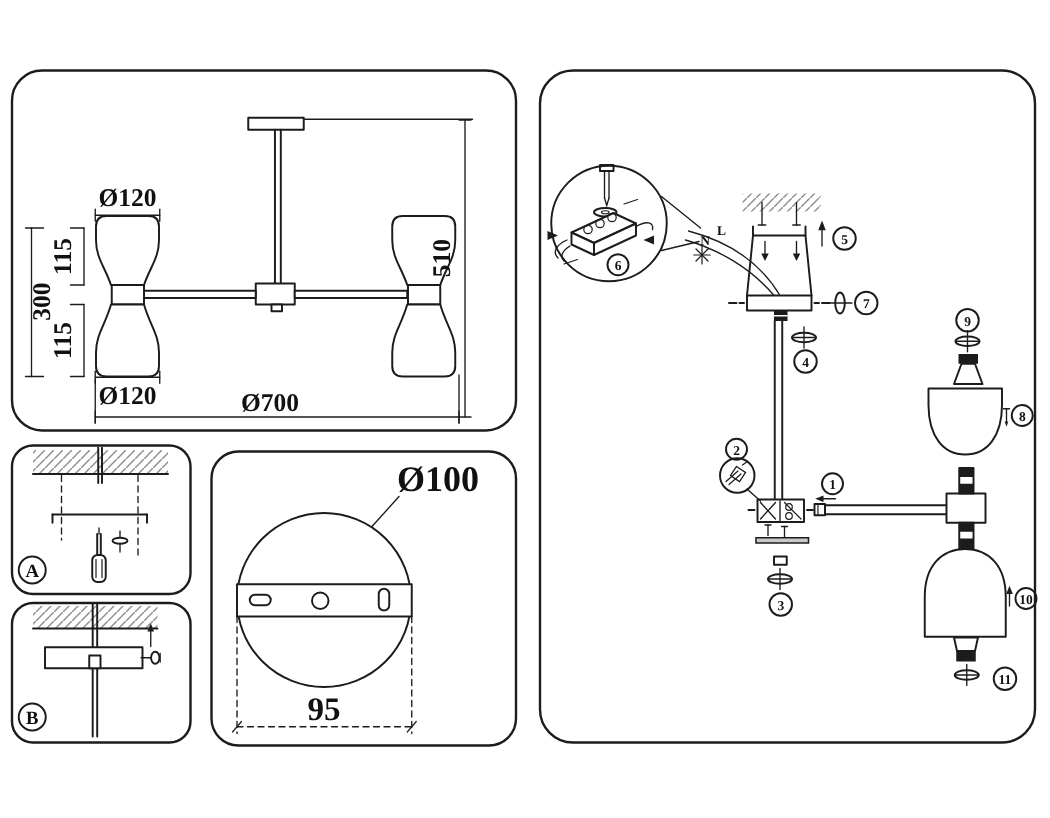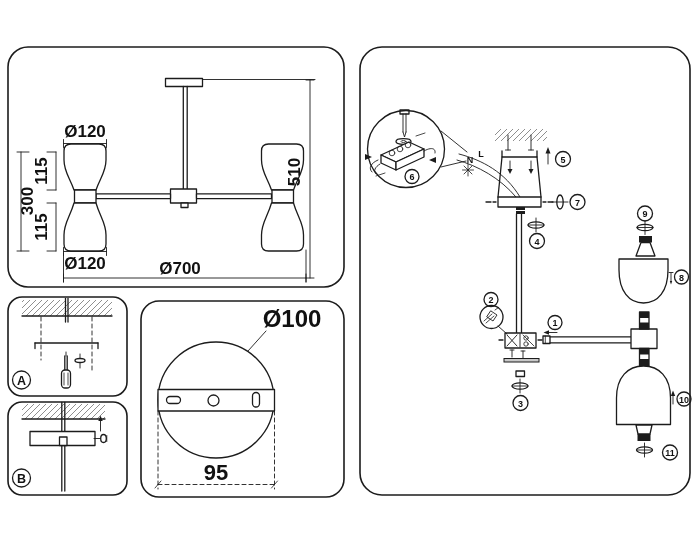--- a/index.html
+++ b/index.html
@@ -1,17 +1,17 @@
 <!DOCTYPE html>
 <html><head>
 <meta charset="utf-8">
 <style>
   html,body{margin:0;padding:0;background:#ffffff;}
   #page{position:relative;width:700px;height:545px;background:#ffffff;overflow:hidden;
-        font-family:Liberation Sans, sans-serif;}
+        font-family:Liberation Serif, serif;}
   svg{display:block}
   .panel{fill:#ffffff;stroke:#1c1c1c;stroke-width:1.6;}
   .s{fill:none;stroke:#1c1c1c;stroke-width:1.3;stroke-linecap:round;stroke-linejoin:round;}
   .sf{fill:#ffffff;stroke:#1c1c1c;stroke-width:1.3;stroke-linejoin:round;}
   .thin{fill:none;stroke:#1c1c1c;stroke-width:0.9;stroke-linecap:round;}
   .hair{fill:none;stroke:#1c1c1c;stroke-width:0.8;stroke-linecap:round;}
   .dash{stroke-dasharray:4 3;}
   .blk{fill:#1c1c1c;stroke:none;}
   .gray{fill:#c8c8c8;stroke:#1c1c1c;stroke-width:1;}
   text{fill:#111;}

